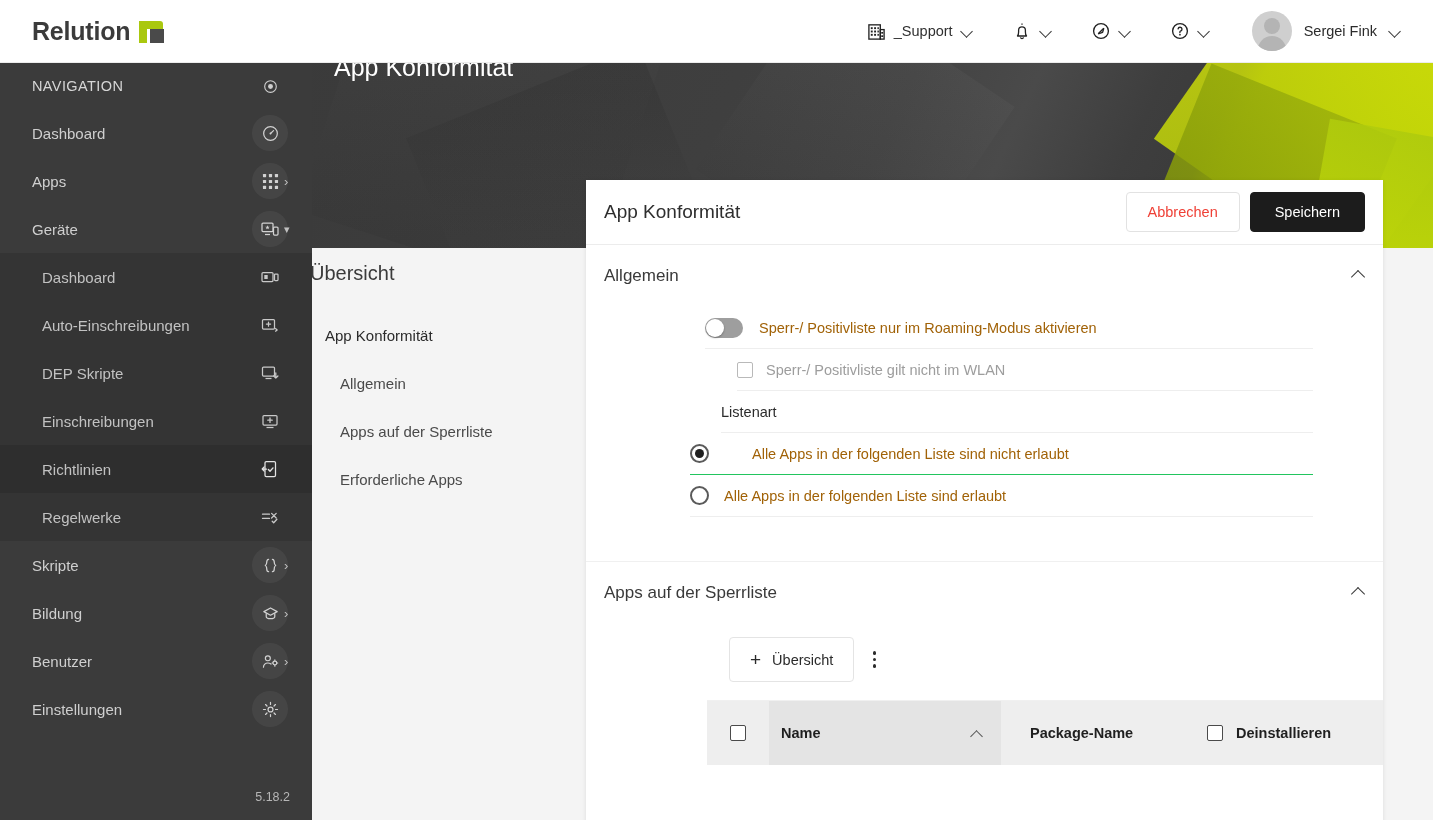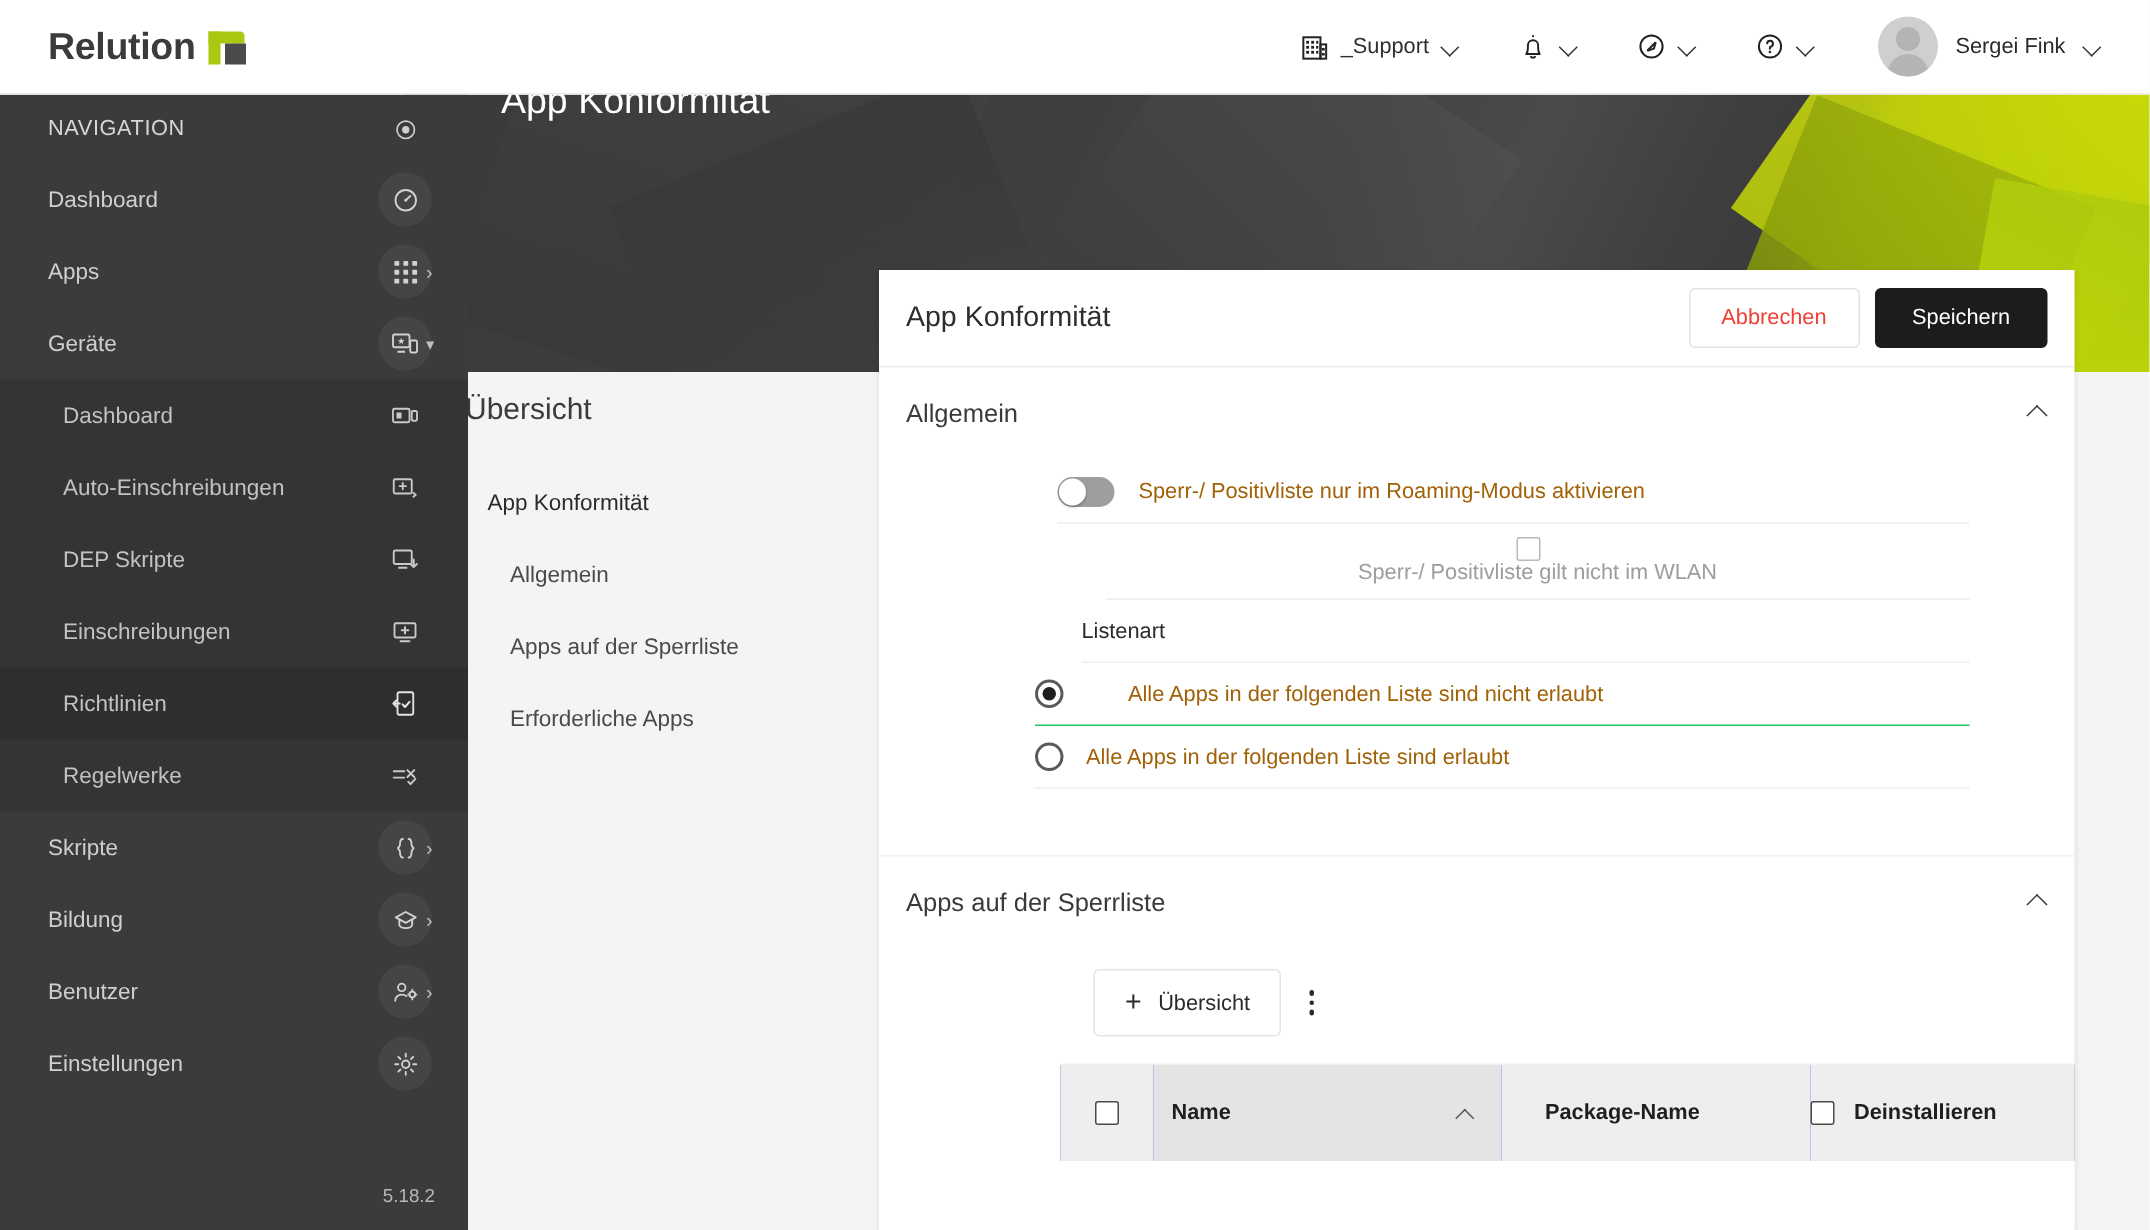--- a/index.html
+++ b/index.html
@@ -182,21 +182,21 @@
   .caret-up:before {
     content:""; position:absolute; left:2px; top:5px; width:9px; height:9px;
     border-left: 1.8px solid #3a3a3a; border-top: 1.8px solid #3a3a3a; transform: rotate(45deg);
   }
 
   .field-row {
     display: flex; align-items: center; min-height: 42px;
     margin-left: 119px; margin-right: 70px;
     border-bottom: 1px solid #eeeeee; padding: 9px 0;
   }
-  .field-row.indent { margin-left: 151px; flex-direction: column; }
+  .field-row.indent { margin-left: 151px; }
   .field-row.noline { border-bottom: none; }
   .field-label { font-size: 14.5px; color: #a16207; }
   .field-label.muted { color: #9d9d9d; }
   .field-plain {
     margin-left: 135px; margin-right: 70px; min-height: 42px; display: flex; align-items: center;
     border-bottom: 1px solid #eeeeee; font-size: 14.5px; color: #2b2b2b; padding: 9px 0;
   }
 
   .toggle {
     width: 38px; height: 20px; border-radius: 10px; background: #9e9e9e;

